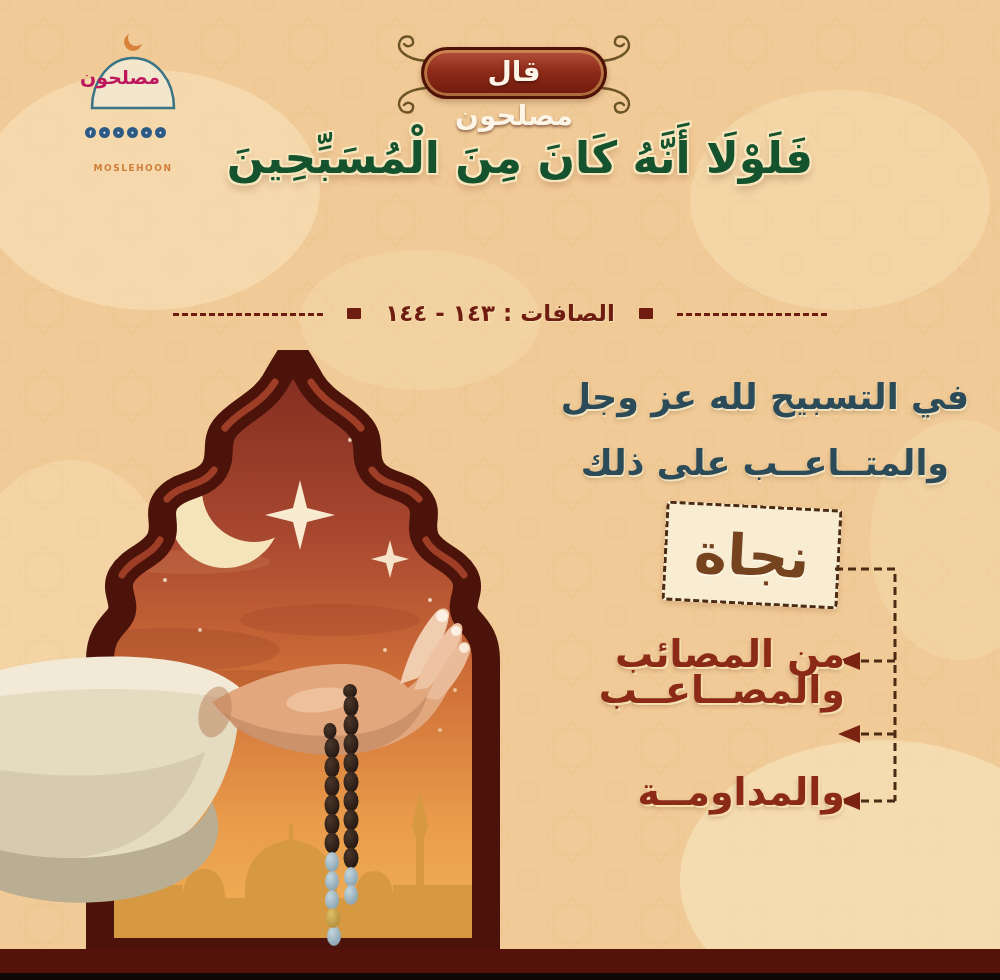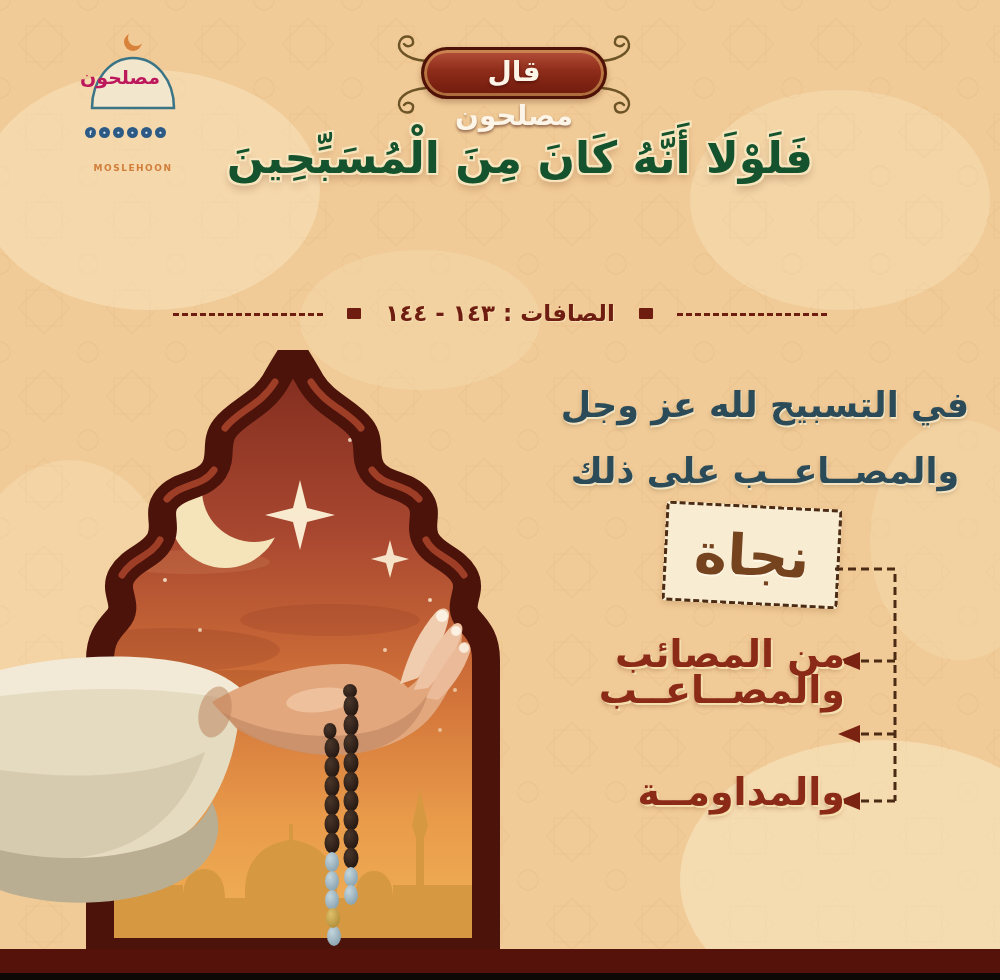--- a/index.html
+++ b/index.html
@@ -36,21 +36,21 @@
         2px 2px 0 #f8e5bd,-2px -2px 0 #f8e5bd,2px -2px 0 #f8e5bd,-2px 2px 0 #f8e5bd,
         0 5px 8px rgba(90,30,10,.28);}
   .refrow{position:absolute;left:0;top:300px;width:1000px;z-index:2;display:flex;
       justify-content:center;align-items:center;gap:24px;direction:ltr;}
   .refrow .dashes{width:150px;border-top:3px dashed #6f1d10;margin-top:2px;}
   .refrow .sq{width:14px;height:11px;background:#6f1d10;border-radius:1px;}
   .refrow .reftext{font-size:23px;font-weight:bold;color:#6f1d10;direction:rtl;
       text-shadow:1px 1px 0 #f6e0b4;}
 
   
-  .message{position:absolute;left:545px;top:372px;width:440px;z-index:2;text-align:center;
+  .message{position:absolute;left:545px;top:364px;width:440px;z-index:2;text-align:center;
       direction:rtl;color:#2c4b58;font-weight:bold;font-size:35px;line-height:66px;
       text-shadow:1px 2px 0 #f3e3c0,0 3px 5px rgba(70,60,30,.25);}
 
   
   .salv-box{position:absolute;left:664px;top:505px;width:176px;height:100px;z-index:2;
       transform:rotate(3deg);background:#f8ecd2;border:3px dashed #4b2b14;border-radius:4px;
       box-sizing:border-box;display:flex;align-items:center;justify-content:center;
       box-shadow:0 3px 6px rgba(120,70,30,.2);}
   .salv-box .word{font-size:56px;font-weight:bold;color:#76431f;direction:rtl;
       text-shadow:0 2px 0 rgba(255,250,235,.8);}
@@ -141,21 +141,21 @@
   <div class="refrow">
     <div class="dashes"></div>
     <div class="sq"></div>
     <div class="reftext">الصافات : ١٤٣ - ١٤٤</div>
     <div class="sq"></div>
     <div class="dashes"></div>
   </div>
 
   <div class="message">
     <div>في التسبيح لله عز وجل</div>
-    <div>والمصــاعــب على ذلك</div>
+    <div>والمتــاعــب على ذلك</div>
   </div>
 
   <div class="salv-box">
     <span class="word">نجاة</span>
   </div>
 
   <svg class="connector" width="95" height="265" viewBox="0 0 95 265">
     <path d="M15,14 H75 V246 M75,106 H40 M75,179 H40 M75,246 H40" fill="none" stroke="#4b2b14" stroke-width="3" stroke-dasharray="8 5"></path>
     <polygon points="40,97 40,115 18,106" fill="#7a2312"></polygon>
     <polygon points="40,170 40,188 18,179" fill="#7a2312"></polygon>

